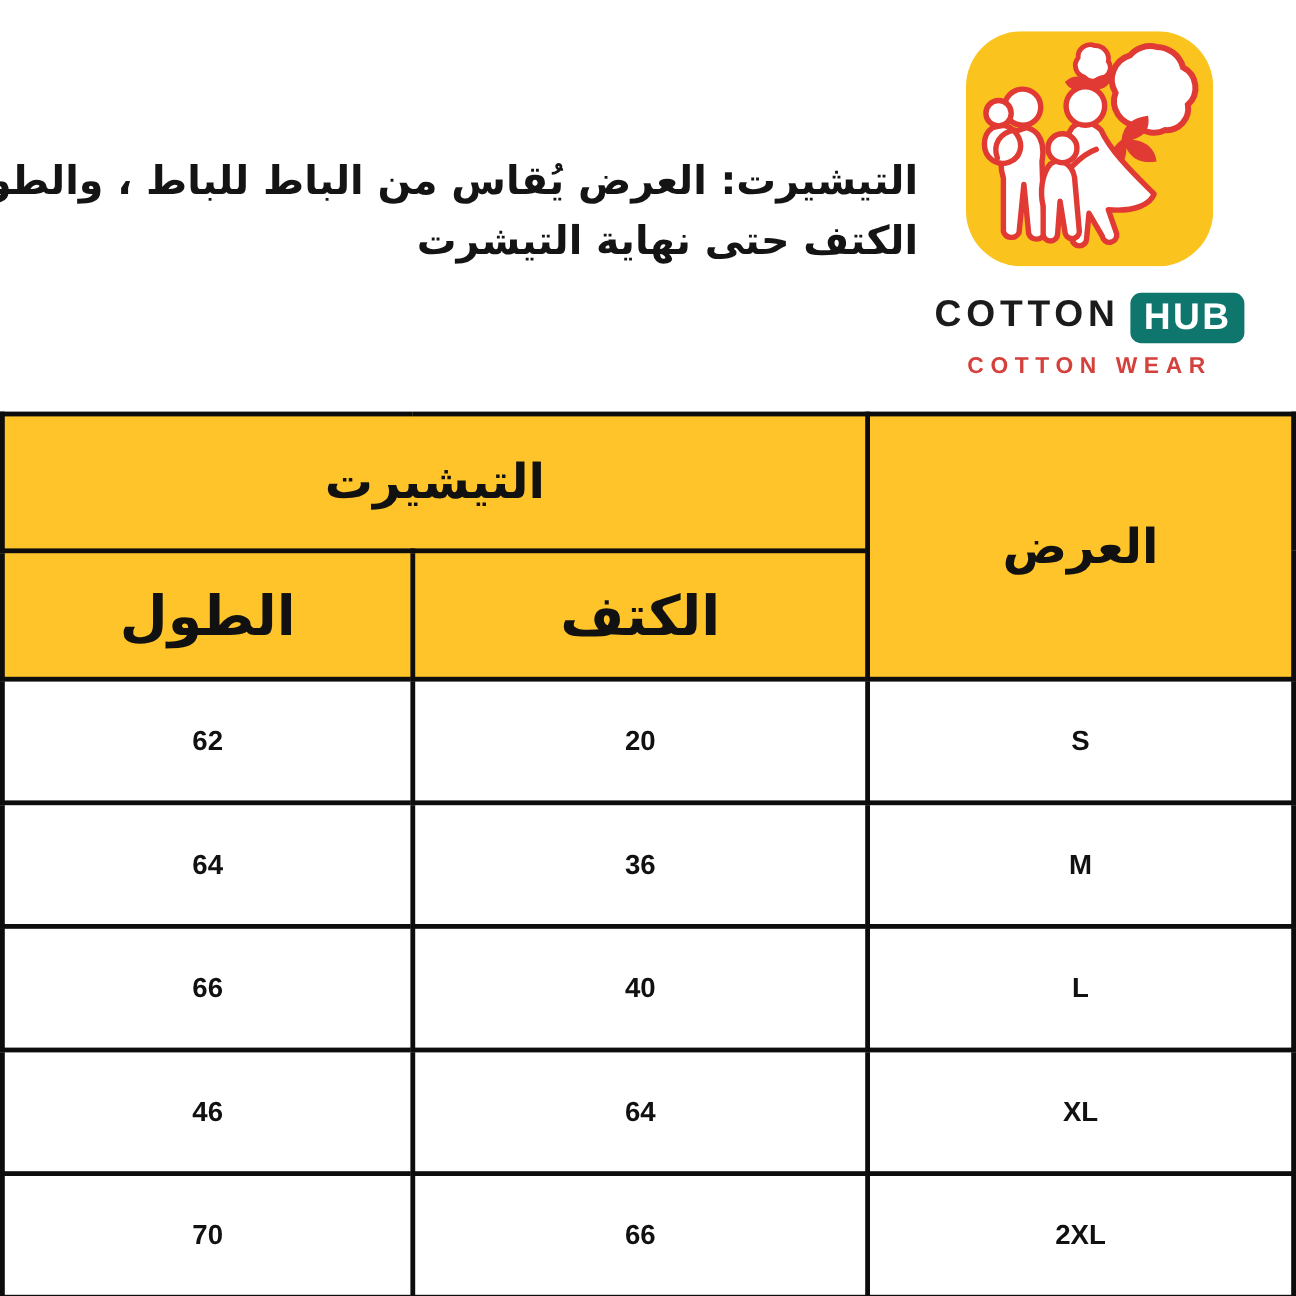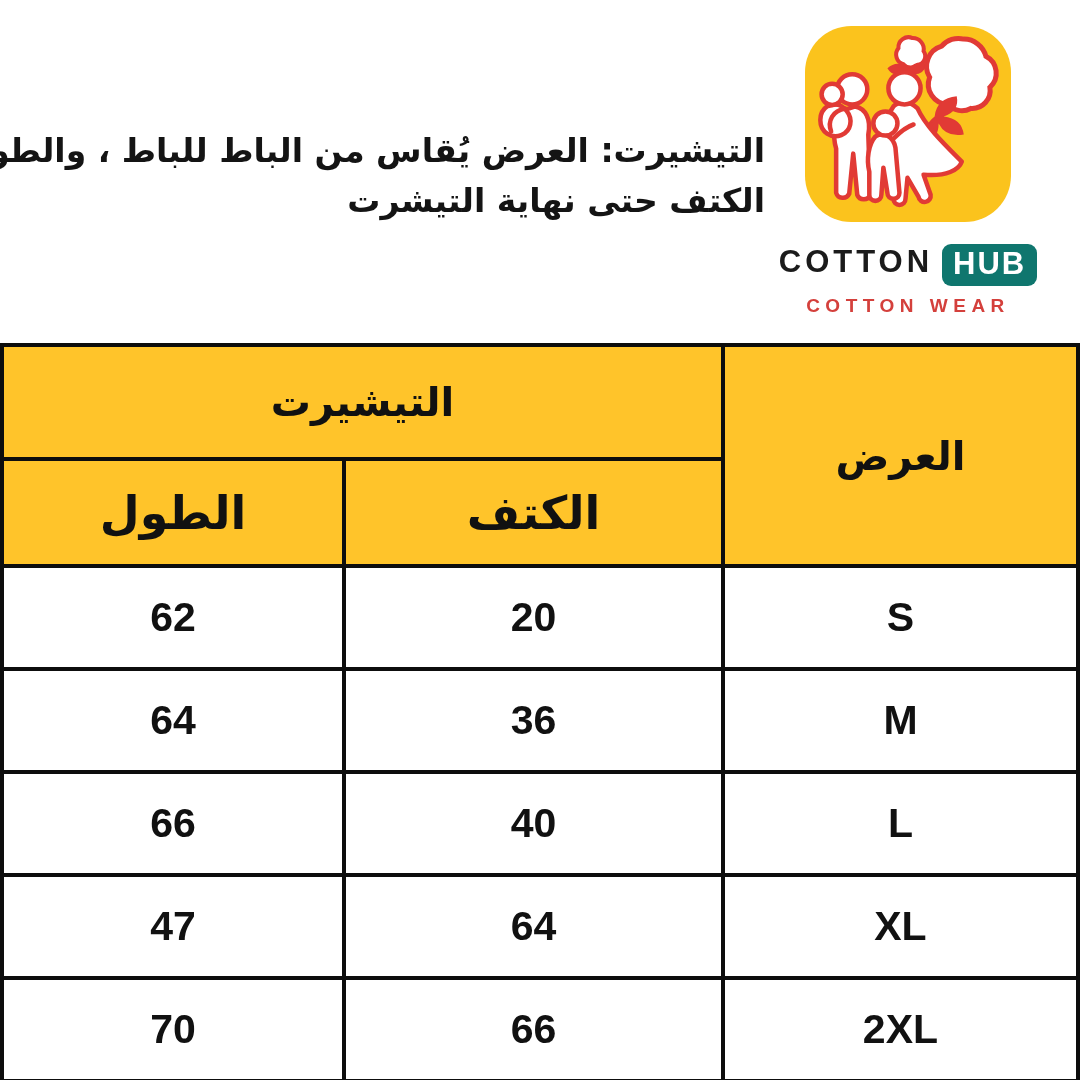--- a/index.html
+++ b/index.html
@@ -47,21 +47,21 @@
   }
   .size-table th,.size-table td{
     border:4px solid #0d0d0d;text-align:center;vertical-align:middle;
     color:#111111;font-weight:700;padding:0;
   }
   .size-table th{
     background:#ffc42a;font-size:40px;font-family:"DejaVu Sans",sans-serif;
   }
   .size-table .sub-th{font-size:46px;}
   .size-table td{
-    background:#ffffff;font-size:41px;
+    background:#ffffff;font-size:23px;
     font-family:"Liberation Sans",sans-serif;
   }
   tr.hrow1{height:114px;}
   tr.hrow2{height:107px;}
   tbody.data tr{height:103px;}
 </style>
 </head>
 <body>
 
 <div class="heading">
@@ -144,21 +144,21 @@
         <td>64</td>
       </tr>
       <tr>
         <td>L</td>
         <td>40</td>
         <td>66</td>
       </tr>
       <tr>
         <td>XL</td>
         <td>64</td>
-        <td>47</td>
+        <td>46</td>
       </tr>
       <tr>
         <td>2XL</td>
         <td>66</td>
         <td>70</td>
       </tr>
     </tbody>
   </table>
 </div>
 

